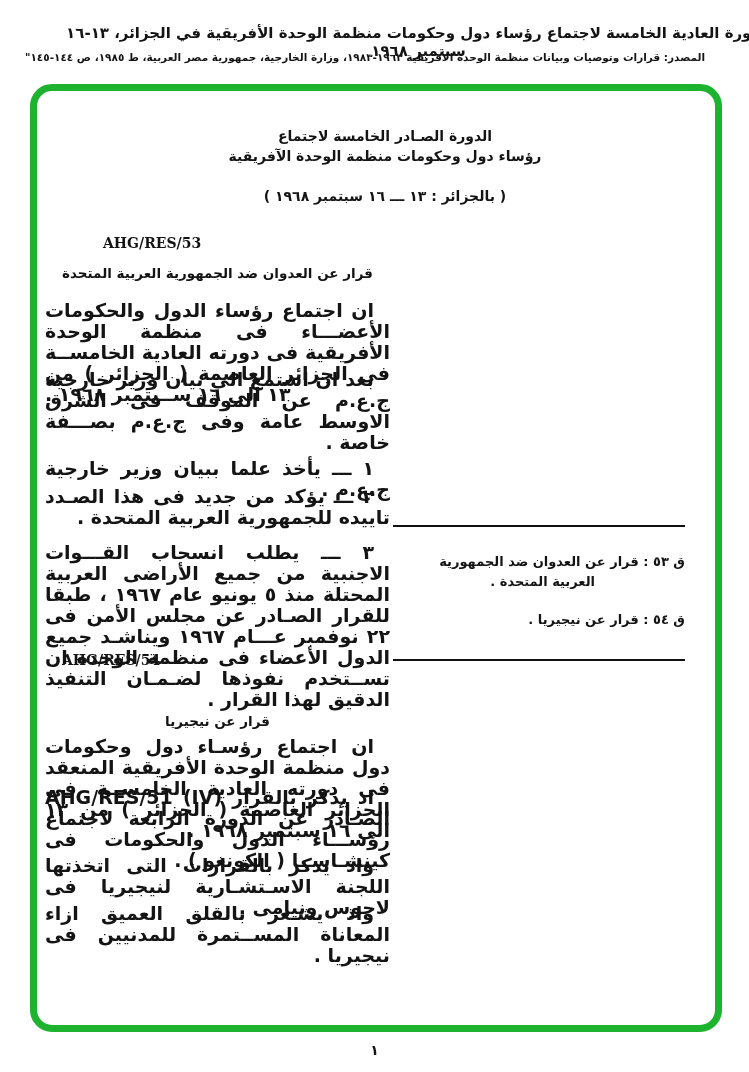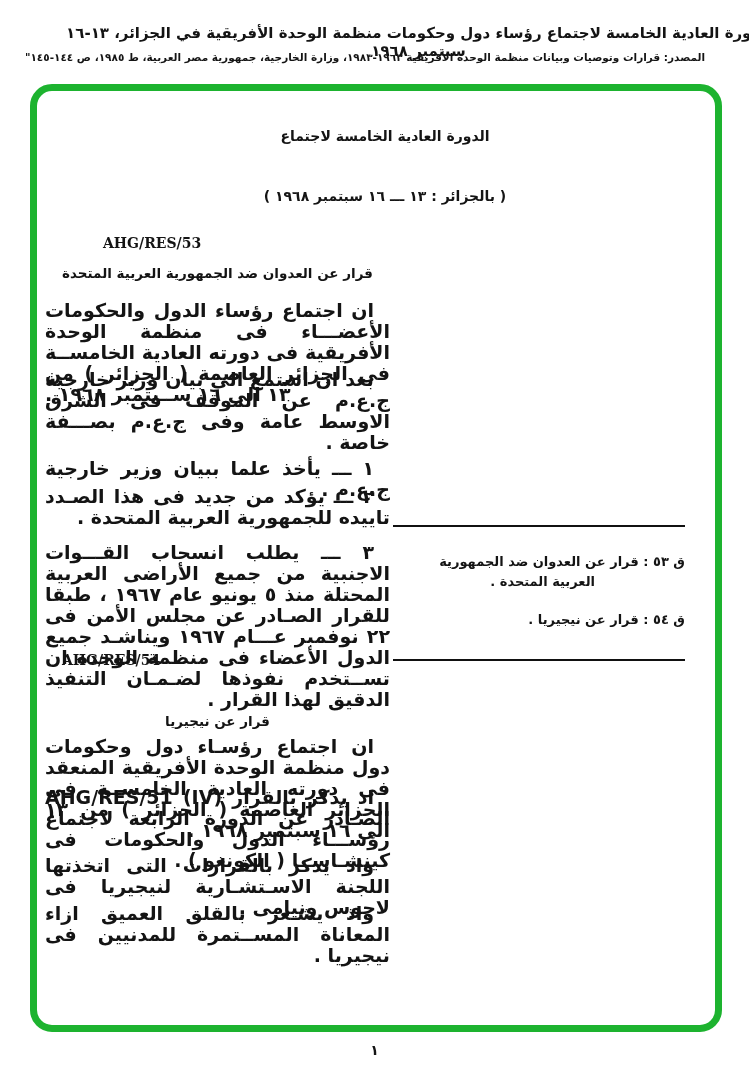--- a/index.html
+++ b/index.html
@@ -59,21 +59,22 @@
 </style>
 </head>
 <body>
 
 <div class="abs hdr-title">الدورة العادية الخامسة لاجتماع رؤساء دول وحكومات منظمة الوحدة الأفريقية في الجزائر، ١٣-١٦ سبتمبر ١٩٦٨</div>
 <div class="abs hdr-source">المصدر: قرارات وتوصيات وبيانات منظمة الوحدة الأفريقية ١٩٦٣-١٩٨٣، وزارة الخارجية، جمهورية مصر العربية، ط ١٩٨٥، ص ١٤٤-١٤٥"</div>
 
 <div class="abs frame"></div>
 
 <div class="abs session-title">
-  <div>الدورة العادية الخامسة لاجتماع</div>
+  <div>الدورة الصـادر الخامسة لاجتماع</div>
+  <div>رؤساء دول وحكومات منظمة الوحدة الآفريقية</div>
 </div>
 <div class="abs session-date">( بالجزائر : ١٣ ـــ ١٦ سبتمبر ١٩٦٨ )</div>
 
 <div class="abs col-main res-code" style="top:235px;left:62px;width:200px;margin-left:41px;">AHG/RES/53</div>
 <div class="abs col-main res-heading" style="top:265px;">قرار عن العدوان ضد الجمهورية العربية المتحدة</div>
 <div class="abs col-main para last-left" style="top:300px;">ان اجتماع رؤساء الدول والحكومات الأعضـــاء فى منظمة الوحدة الأفريقية فى دورته العادية الخامســة فى الجزائر العاصمة ( الجزائر ) من ١٣ الى ١٦ ســبتمبر ١٩٦٨ .</div>
 <div class="abs col-main para" style="top:369px;">بعد ان استمع الى بيان وزير خارجية ج.ع.م عن الموقف فى الشرق الاوسط عامة وفى ج.ع.م بصـــفة خاصة .</div>
 <div class="abs col-main para" style="top:458px;">١ ـــ يأخذ علما ببيان وزير خارجية ج.ع.م .</div>
 <div class="abs col-main para" style="top:486px;">٢ ـــ يؤكد من جديد فى هذا الصـدد تاييده للجمهورية العربية المتحدة .</div>
 <div class="abs col-main para" style="top:542px;">٣ ـــ يطلب انسحاب القـــوات الاجنبية من جميع الأراضى العربية المحتلة منذ ٥ يونيو عام ١٩٦٧ ، طبقا للقرار الصـادر عن مجلس الأمن فى ٢٢ نوفمبر عـــام ١٩٦٧ ويناشـد جميع الدول الأعضاء فى منظمة الوحدة ان تســتخدم نفوذها لضـمـان التنفيذ الدقيق لهذا القرار .</div>

